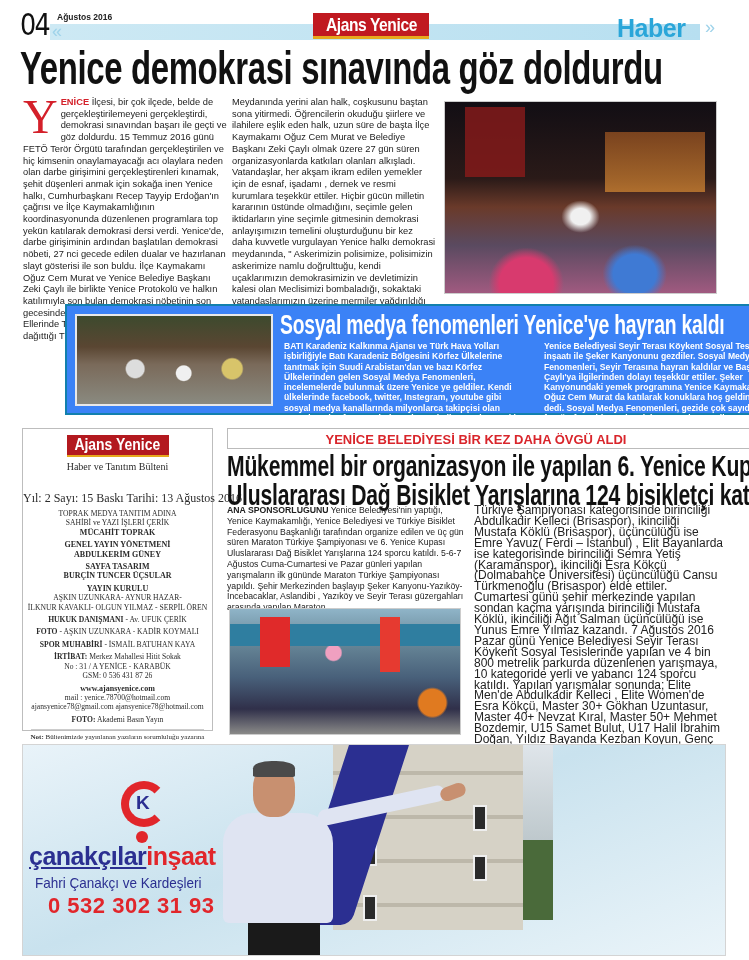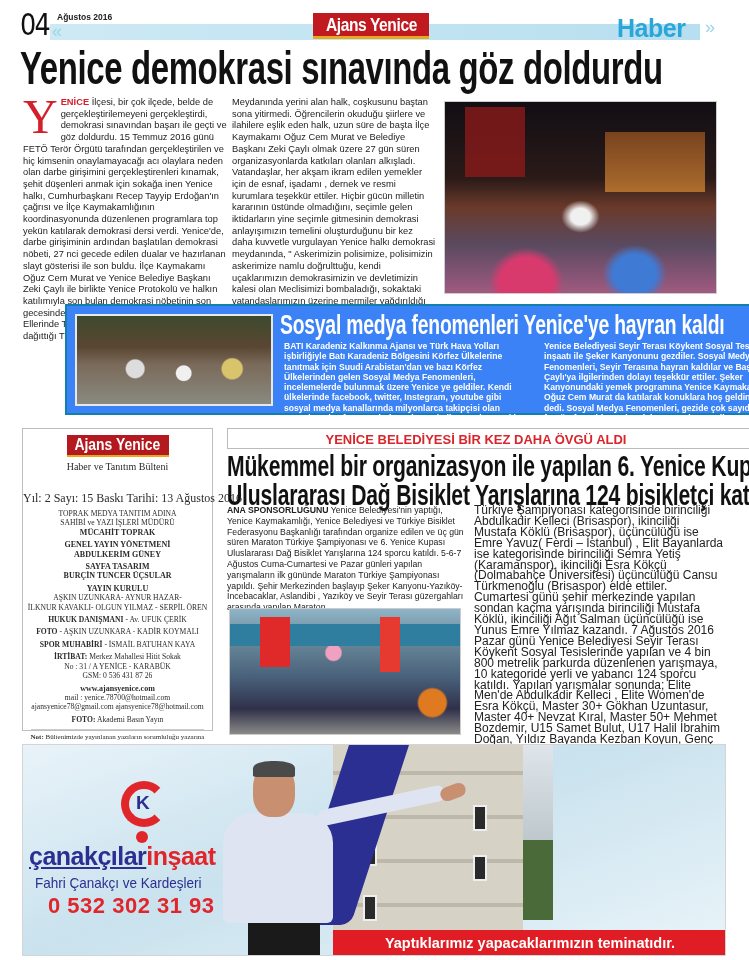--- a/index.html
+++ b/index.html
@@ -138,21 +138,21 @@
   <div class="bb-col bb-col2">Yenice Belediyesi Seyir Terası Köykent Sosyal Tesisleri inşaatı ile  Şeker Kanyonunu gezdiler. Sosyal Medya Fenomenleri, Seyir Terasına hayran kaldılar ve Başkan Çaylı'ya ilgilerinden dolayı teşekkür ettiler. Şeker Kanyonundaki yemek programına Yenice Kaymakamı Oğuz Cem Murat da katılarak konuklara hoş geldiniz dedi. Sosyal Medya Fenomenleri,  gezide çok sayıda fotoğraf ve video çekerek bunu canlı yayın ile takipçileriyle paylaştılar.</div>
 </div>
 
 <div class="kunye">
   <div class="k-logo">
       <span>Ajans Yenice</span>
     </div>
   <div class="k-sub">Haber ve Tanıtım Bülteni</div>
   <div class="k-issue">Yıl: 2  Sayı: 15  Baskı Tarihi: 13 Ağustos 2016</div>
   <div class="k-line k-gap">TOPRAK MEDYA TANITIM ADINA</div>
-  <div class="k-line">SAHİBİ ve YAZI İŞLERİ MÜDÜRÜ</div>
+  <div class="k-line">SAHİBİ ve YAZI İŞLERİ ÇERİK</div>
   <div class="k-line k-b">MÜCAHİT TOPRAK</div>
   <div class="k-line k-b k-gap">GENEL YAYIN YÖNETMENİ</div>
   <div class="k-line k-b">ABDULKERİM GÜNEY</div>
   <div class="k-line k-b k-gap">SAYFA TASARIM</div>
   <div class="k-line k-b">BURÇİN TUNCER ÜÇSULAR</div>
   <div class="k-line k-b k-gap">YAYIN KURULU</div>
   <div class="k-line">AŞKIN UZUNKARA- AYNUR HAZAR-</div>
   <div class="k-line">İLKNUR KAVAKLI- OLGUN YILMAZ - SERPİL ÖREN</div>
   <div class="k-line k-gap"><b>HUKUK DANIŞMANI</b><span> - Av. UFUK ÇERİK</span></div>
   <div class="k-line k-gap"><b>FOTO</b><span> - AŞKIN UZUNKARA  -  KADİR KOYMALI</span></div>
@@ -200,16 +200,13 @@
     <div class="pants"></div>
     <div class="head"></div>
     <div class="hair"></div>
   </div>
   <div class="ad-ck"></div>
   <div class="ad-ck-k">K</div>
   <div class="ad-ck-dot"></div>
   <div class="ad-brand"><span class="b1">çanakçılar</span><span class="b2">inşaat</span></div>
   <div class="ad-owner">Fahri Çanakçı ve Kardeşleri</div>
   <div class="ad-phone">0 532 302 31 93</div>
-  <div class="ad-slogan-bar">
-    <div class="ad-slogan">Yaptıklarımız yapacaklarımızın teminatıdır.</div>
-  </div>
 </div>
 
 </body></html>

